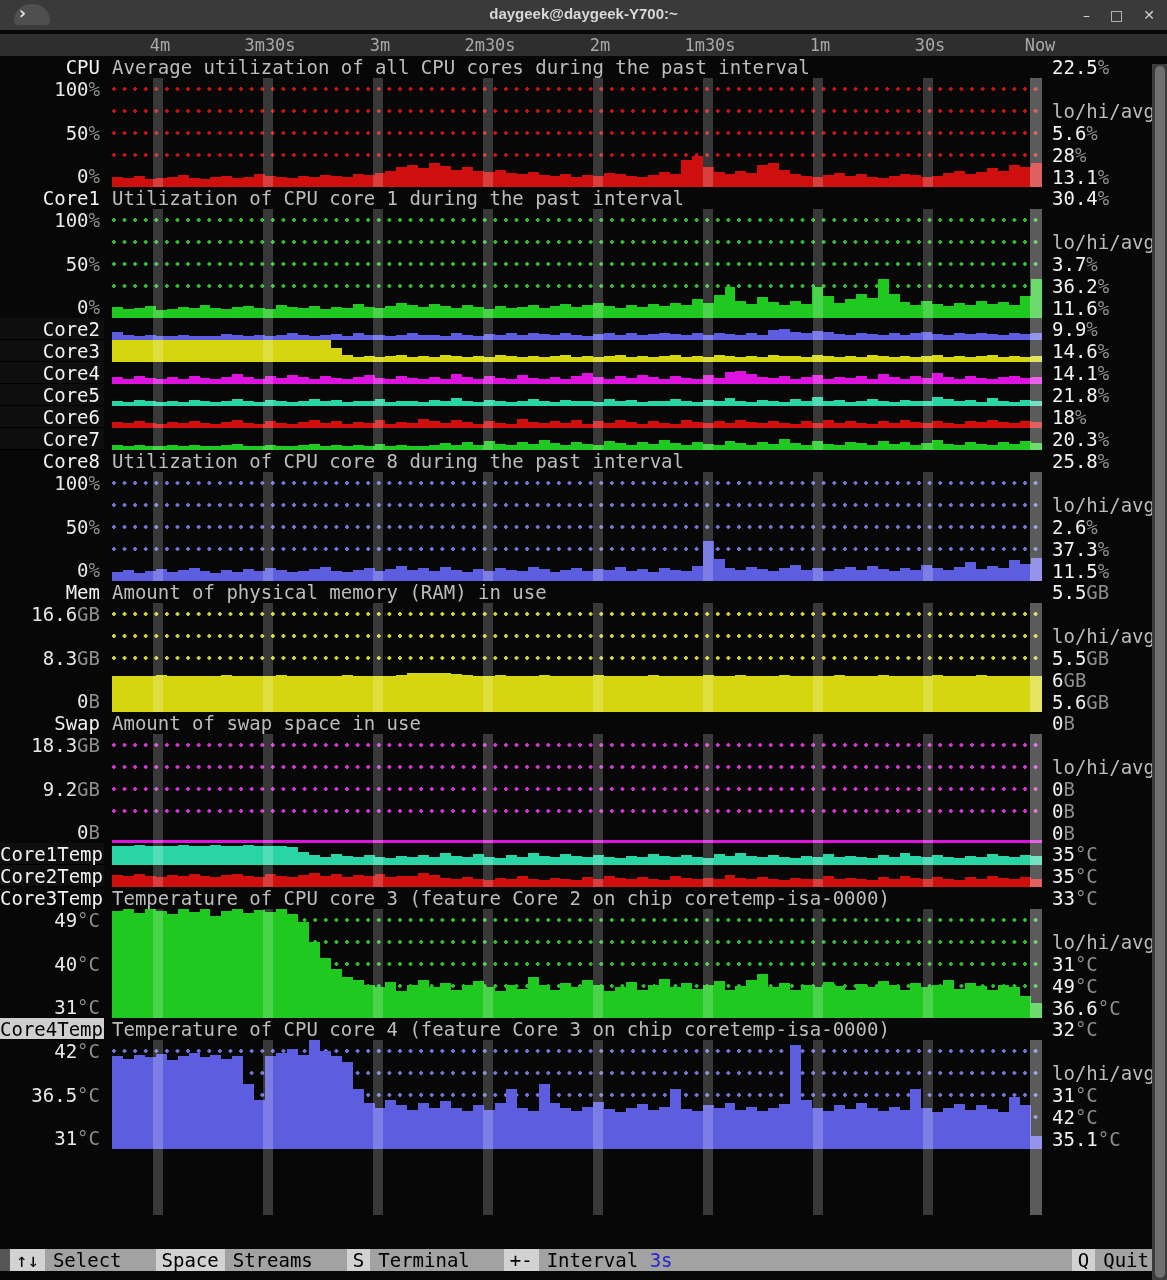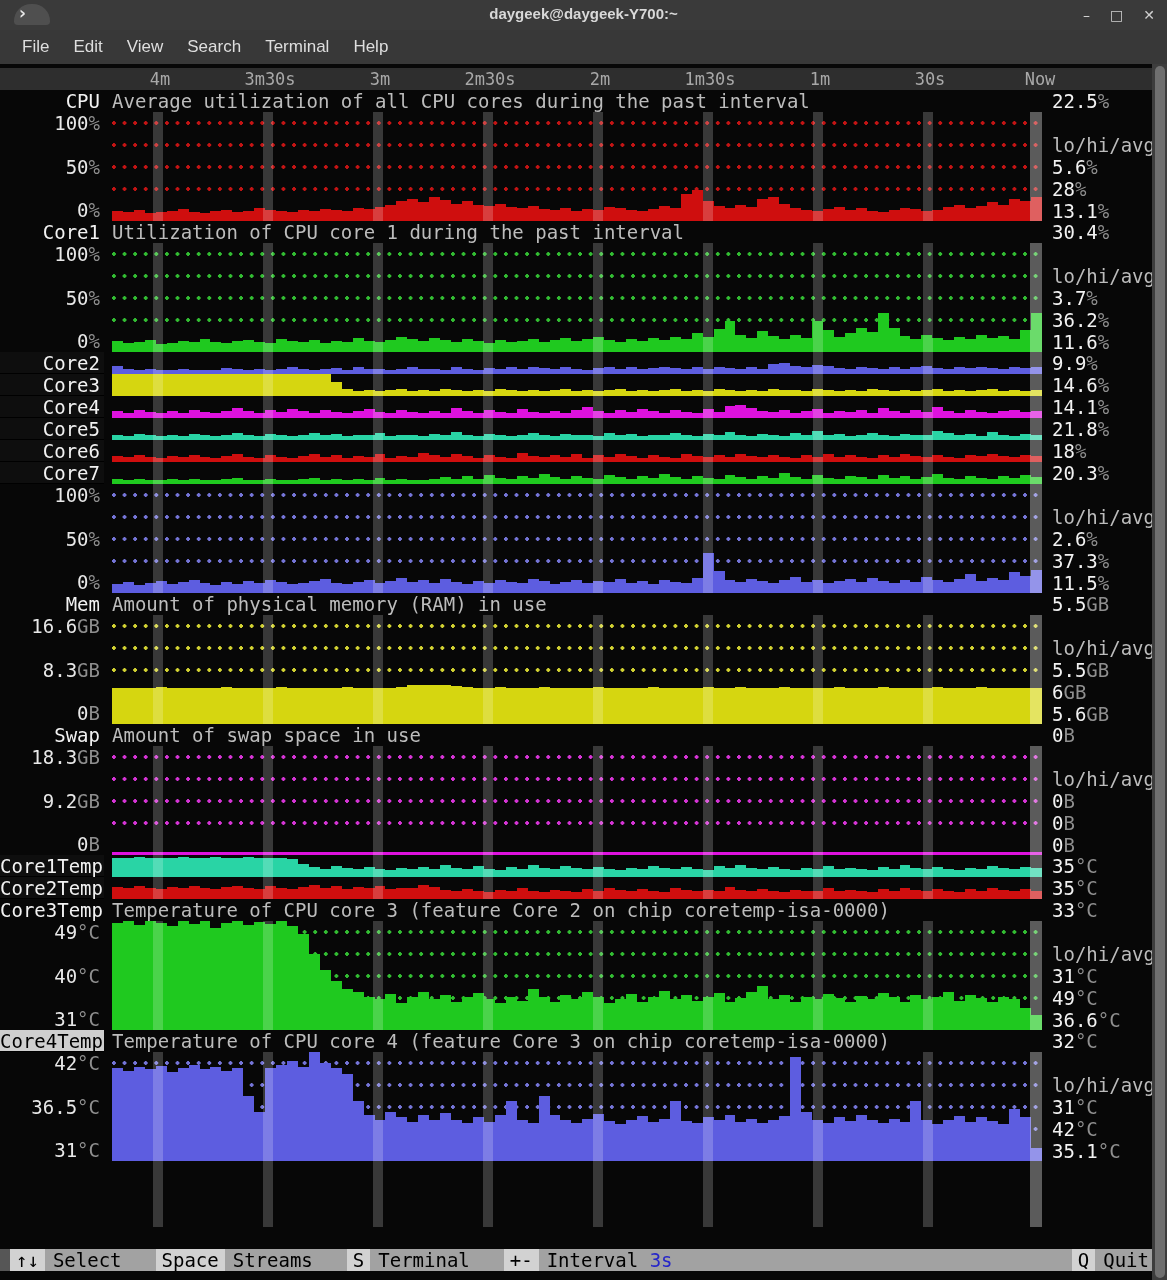--- a/index.html
+++ b/index.html
@@ -80,28 +80,20 @@
         <span class="chev">›</span>
       </div>
     <div id="wtitle">daygeek@daygeek-Y700:~</div>
     <div class="wbtns">
       <span class="wbtn">–</span>
       <span class="wbtn">□</span>
       <span class="wbtn">✕</span>
     </div>
   </div>
 
-  <div id="menubar">
-    <span class="mitem">File</span>
-    <span class="mitem">Edit</span>
-    <span class="mitem">View</span>
-    <span class="mitem">Search</span>
-    <span class="mitem">Terminal</span>
-    <span class="mitem">Help</span>
-  </div>
 
   <div id="axisgap"></div>
   <div id="axis">
       <span class="tick" style="left: 160px;">4m</span>
       <span class="tick" style="left: 270px;">3m30s</span>
       <span class="tick" style="left: 380px;">3m</span>
       <span class="tick" style="left: 490px;">2m30s</span>
       <span class="tick" style="left: 600px;">2m</span>
       <span class="tick" style="left: 710px;">1m30s</span>
       <span class="tick" style="left: 820px;">1m</span>
@@ -962,20 +954,25 @@
         <div class="stripe" style="left: 481px;"></div>
         <div class="stripe" style="left: 591px;"></div>
         <div class="stripe" style="left: 701px;"></div>
         <div class="stripe" style="left: 811px;"></div>
         <div class="stripe now" style="right: 0px;"></div>
       </div>
     <div class="rcol val"><span>20.3</span><span class="u">%</span></div>
   </section>
 
   <section>
+    <div class="dline">
+      <div class="lcol lbl">Core8</div>
+      <div class="gcol desc">Utilization of CPU core 8 during the past interval</div>
+      <div class="rcol val"><span>25.8</span><span class="u">%</span></div>
+    </div>
     <div class="gline">
       <div class="lcol">
         <div class="yl"><span>100</span><span class="u">%</span></div>
         <div class="yl"><span>50</span><span class="u">%</span></div>
         <div class="yl"><span>0</span><span class="u">%</span></div>
       </div>
       <div class="gcol graph">
           <div class="gridline" style="top: 9px; background-image: radial-gradient(1.8px at 2px 2px, rgb(117, 117, 216) 1.7px, transparent 2px);"></div>
           <div class="gridline" style="top: 31px; background-image: radial-gradient(1.8px at 2px 2px, rgb(117, 117, 216) 1.7px, transparent 2px);"></div>
           <div class="gridline" style="top: 53px; background-image: radial-gradient(1.8px at 2px 2px, rgb(117, 117, 216) 1.7px, transparent 2px);"></div>

